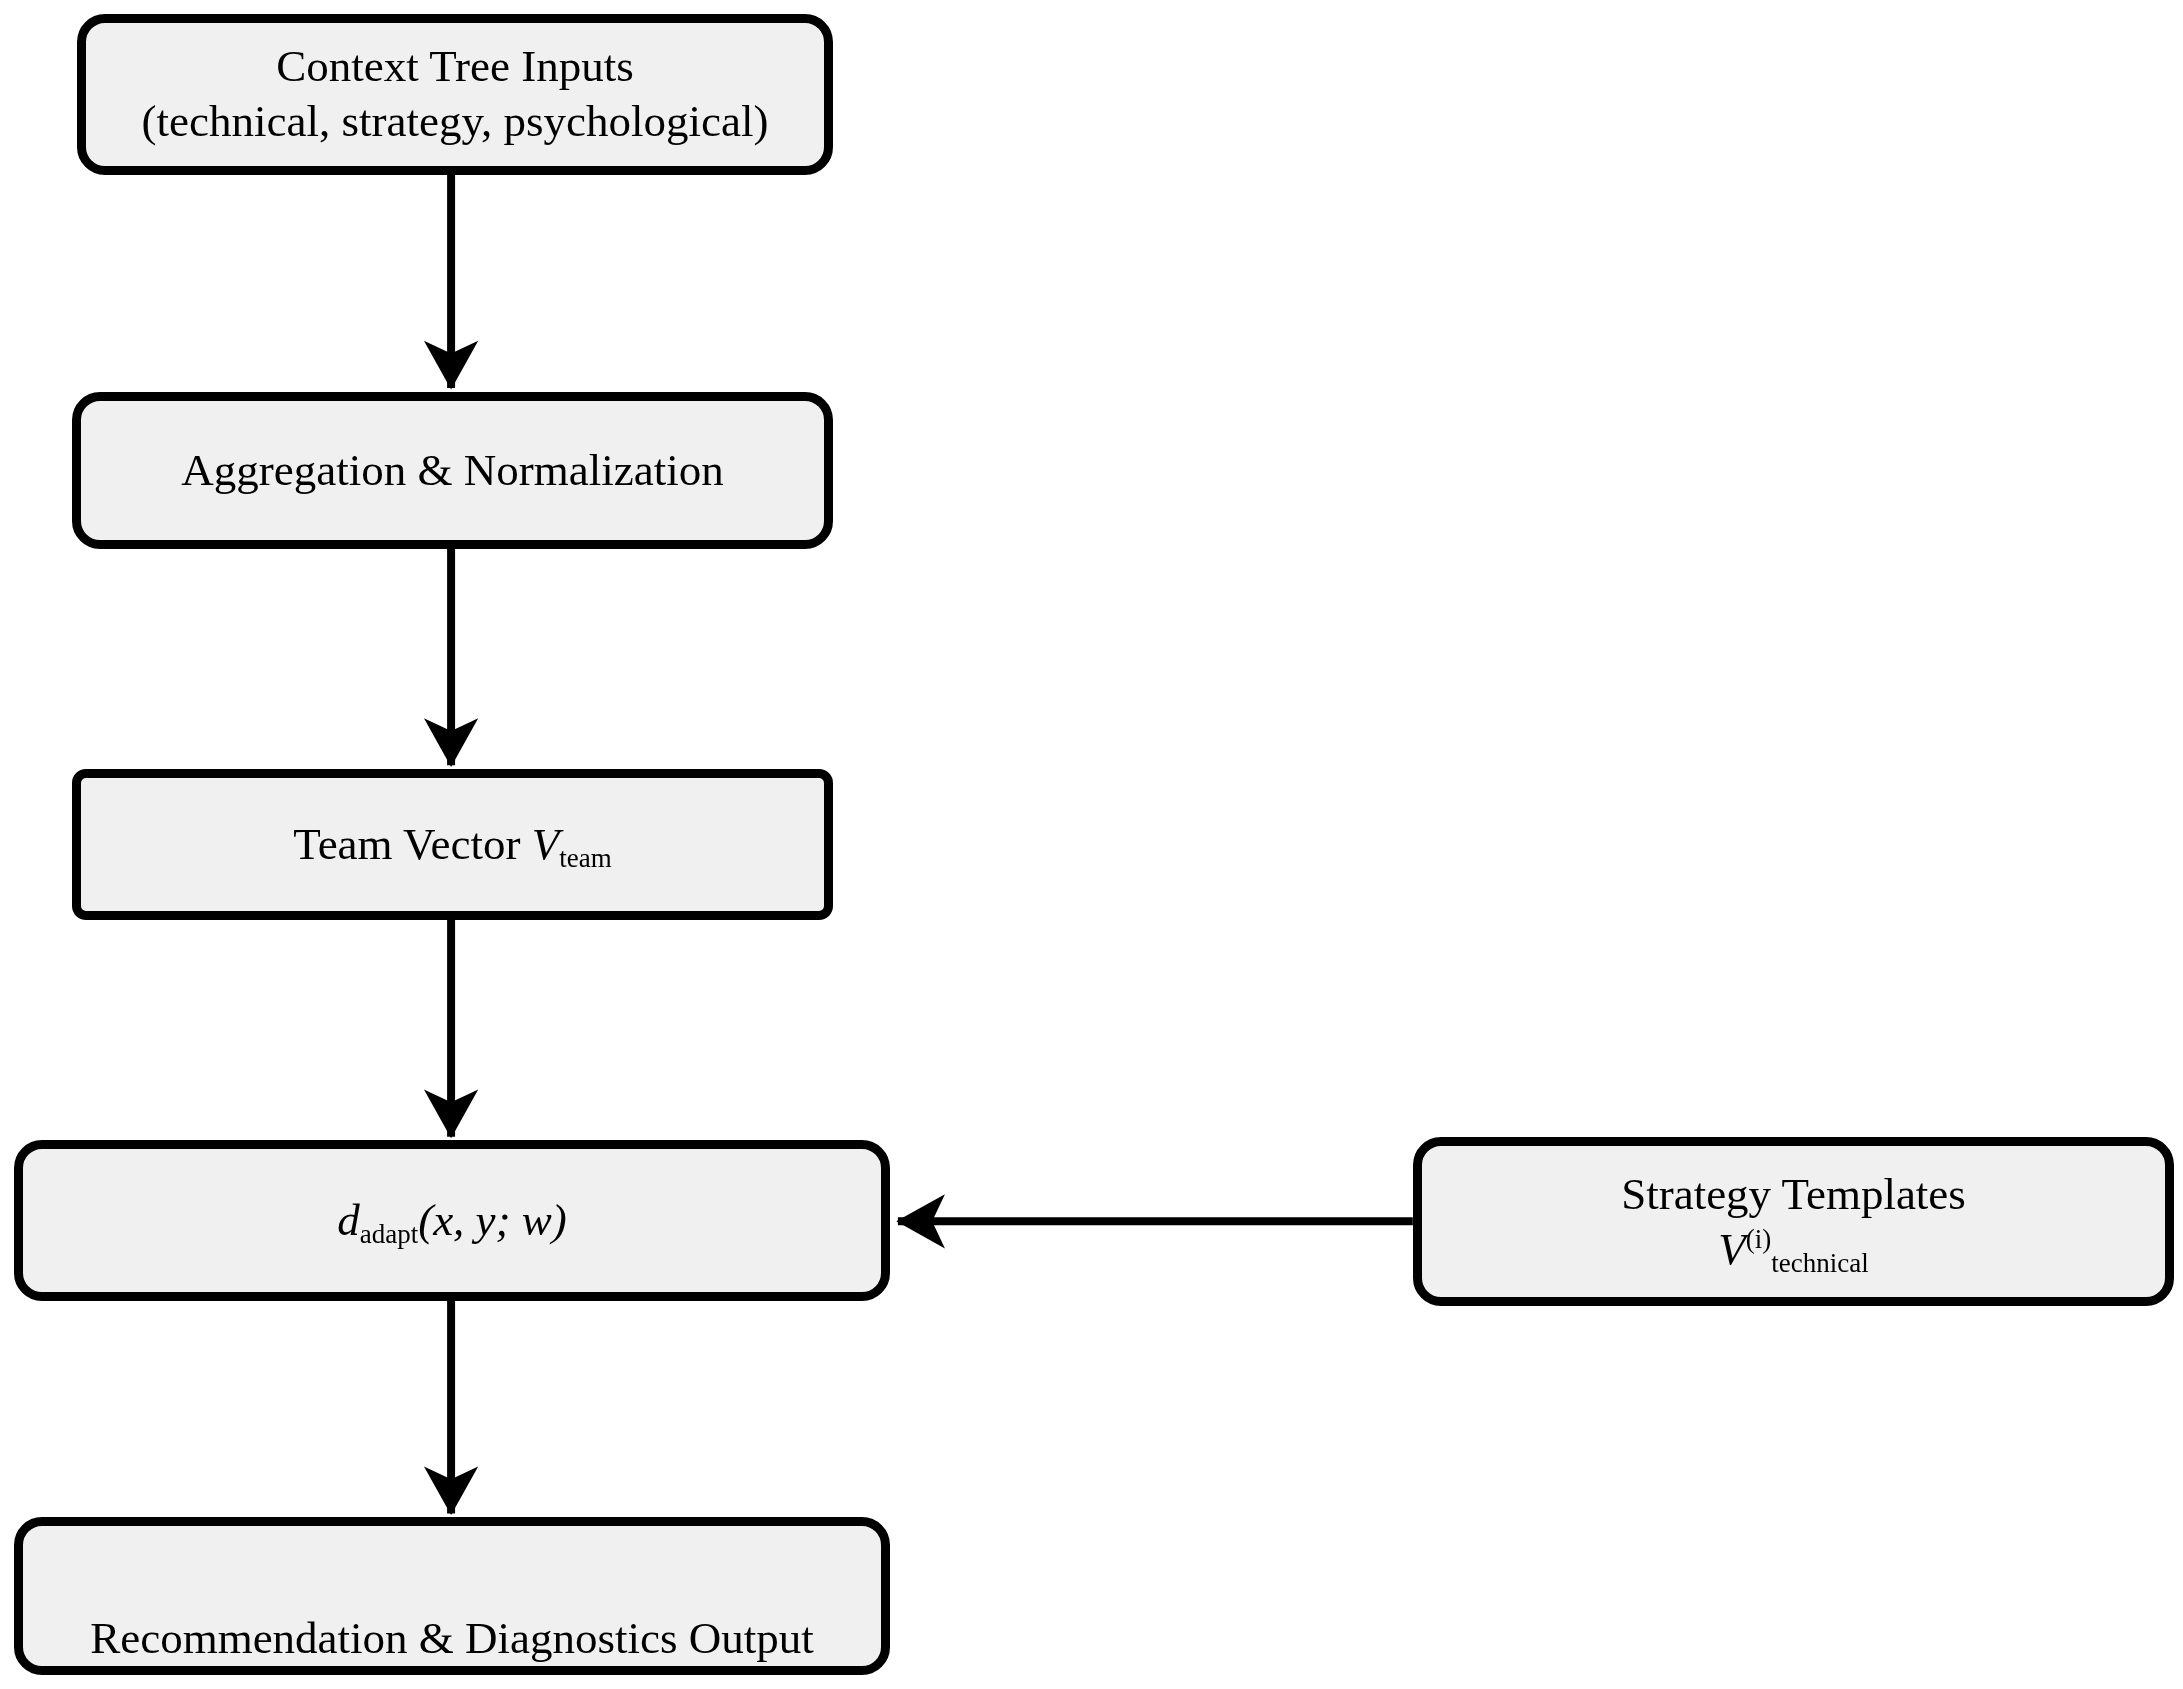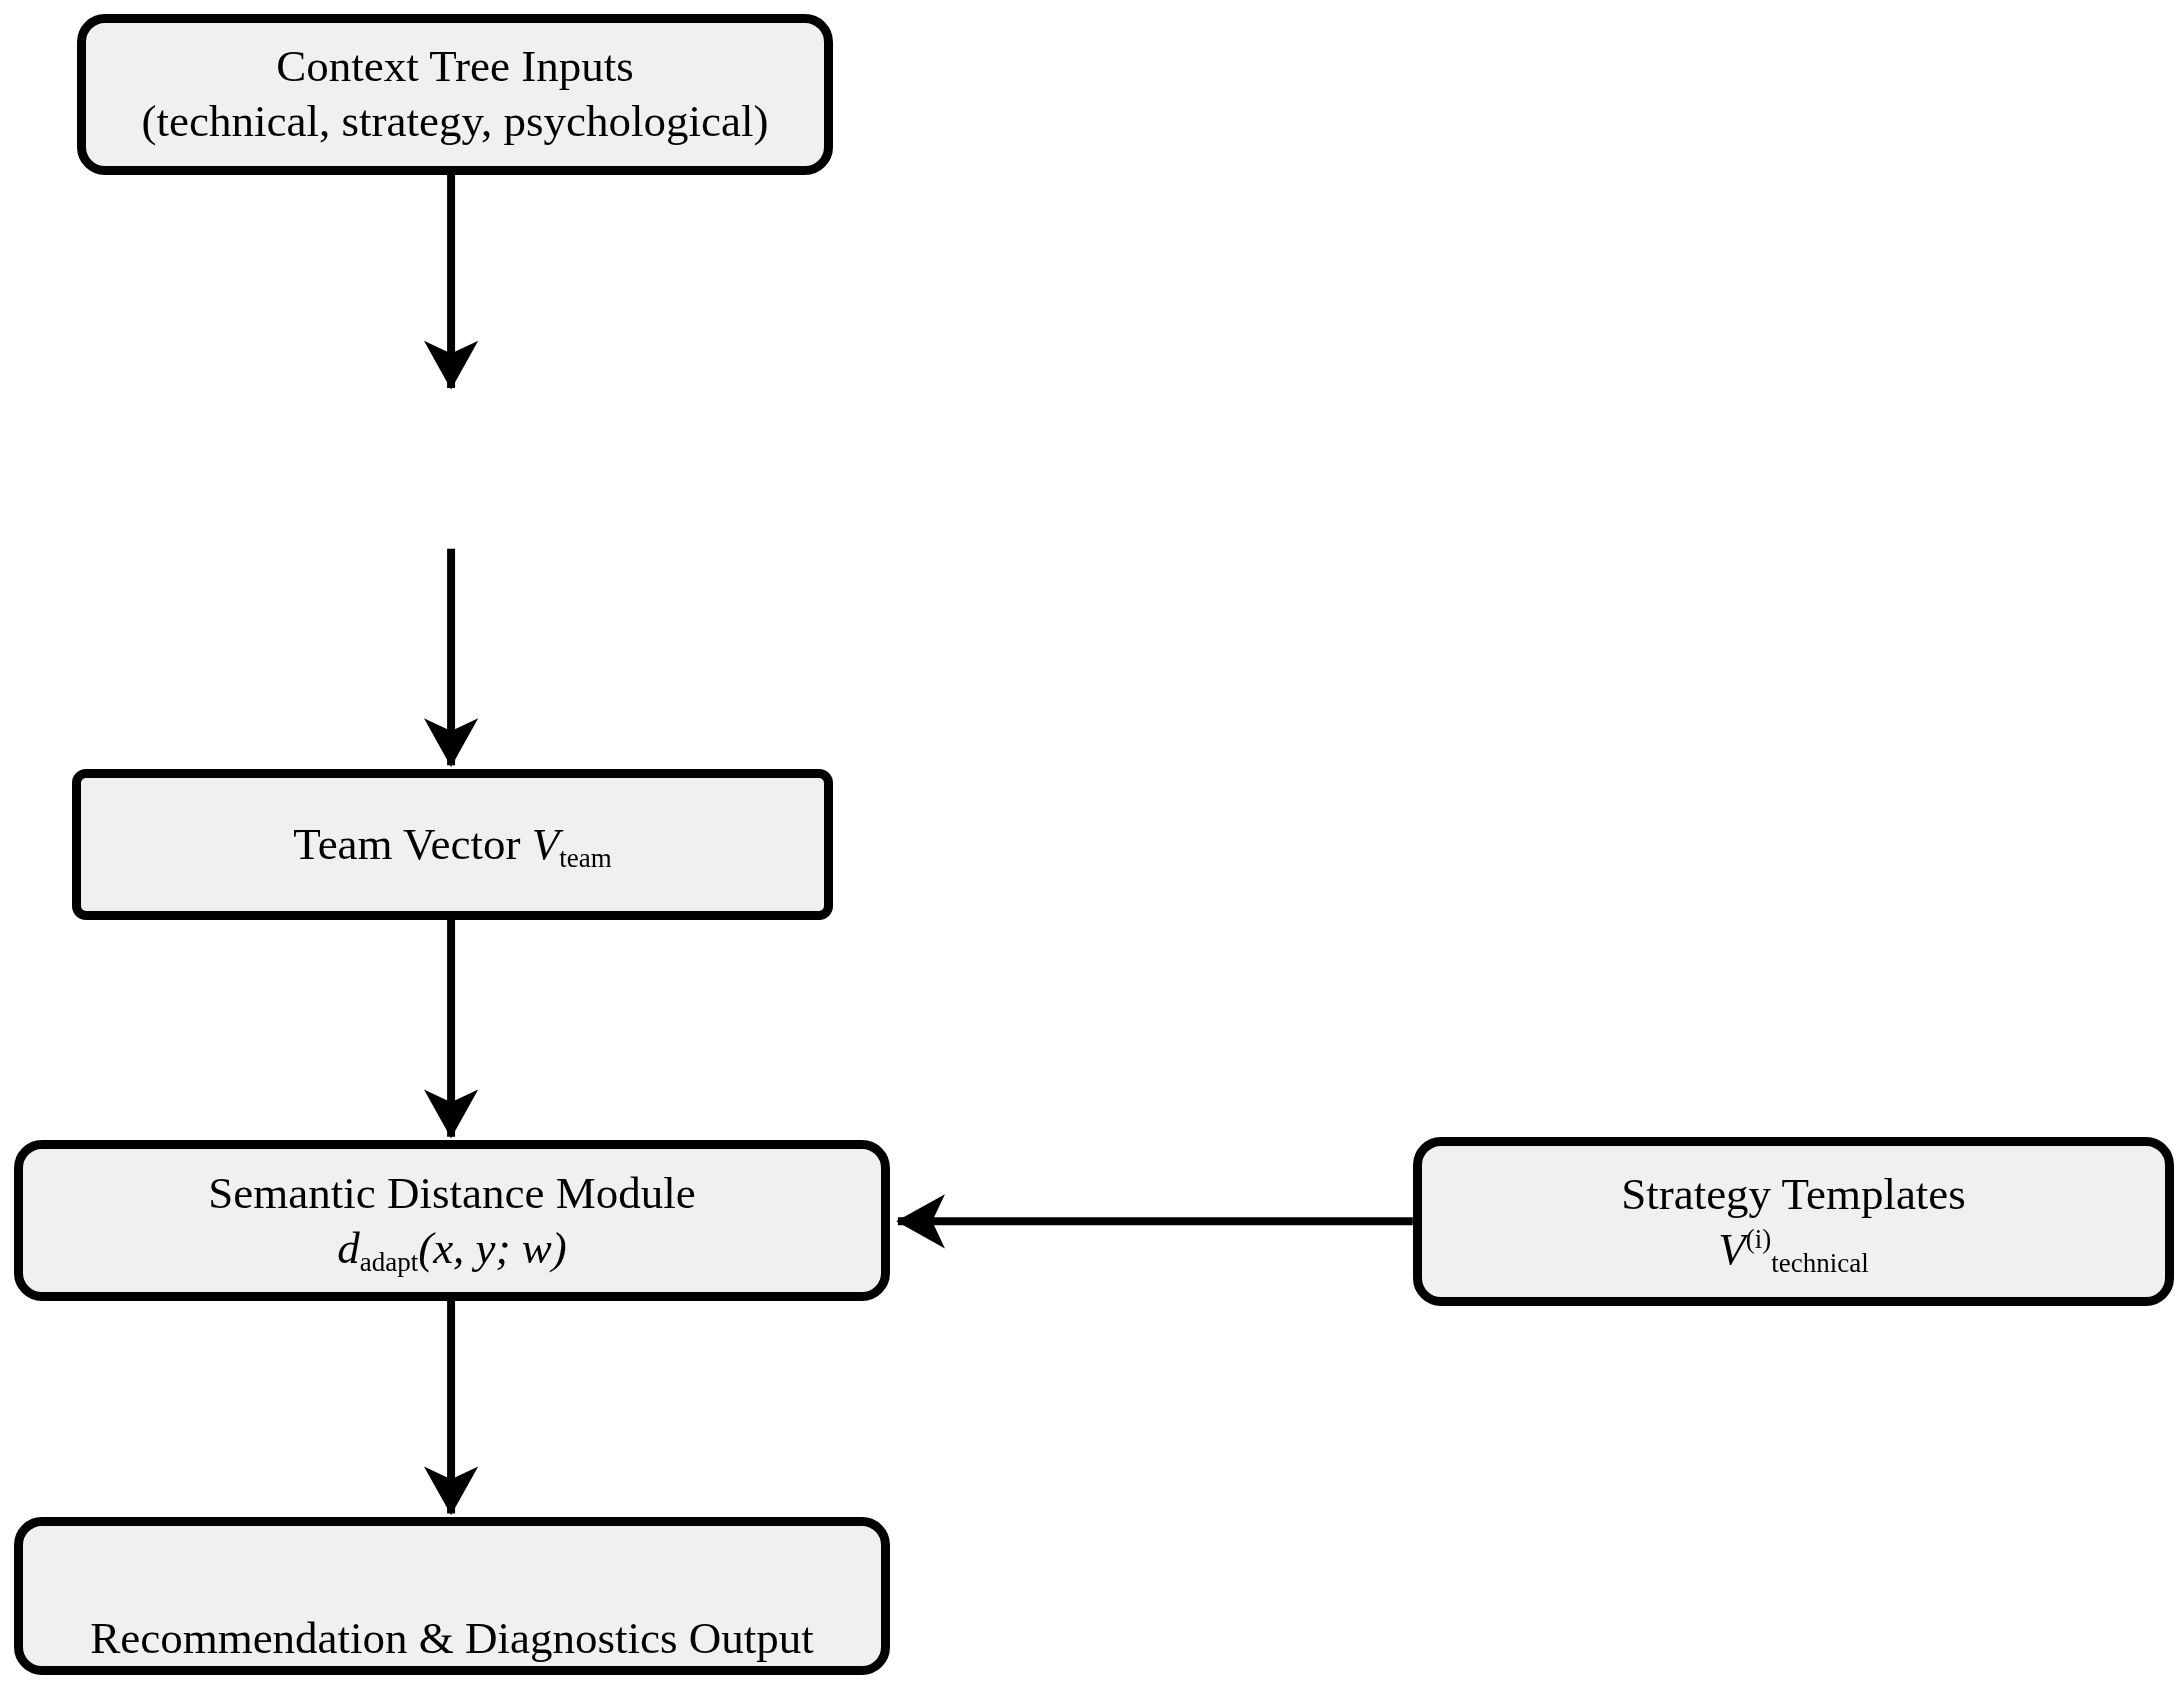--- a/index.html
+++ b/index.html
@@ -83,27 +83,29 @@
     <line x1="735" y1="2120" x2="735" y2="2466" stroke="#000000" stroke-width="13" marker-end="url(#stealth)"></line>
 
     <line x1="2302" y1="1990" x2="1463" y2="1990" stroke="#000000" stroke-width="13" marker-end="url(#stealth)"></line>
   </svg>
 
   <div class="node" id="node-context">
     <span class="line fs-main">Context Tree Inputs</span>
     <span class="line fs-sub">(technical, strategy, psychological)</span>
   </div>
 
+  <div class="node" id="node-aggregate">
+    <span class="line fs-main">Aggregation &amp; Normalization</span>
+  </div>
 
   <div class="node" id="node-teamvec">
     <span class="line fs-main math"><span>Team Vector</span><span>&nbsp;</span><i>V</i><sub>team</sub></span>
   </div>
 
   <div class="node" id="node-semantic">
-    <span class="line fs-main">Semantic Distance Module</span>
     <span class="line fs-main math"><i>d</i><sub>adapt</sub><i>(x, y; w)</i></span>
   </div>
 
   <div class="node" id="node-strategy">
     <span class="line fs-main">Strategy Templates</span>
     <span class="line fs-main math"><i>V</i><sup>(i)</sup><sub>technical</sub></span>
   </div>
 
   <div class="node" id="node-output">
     <span class="line fs-main">Recommendation &amp; Diagnostics Output</span>

